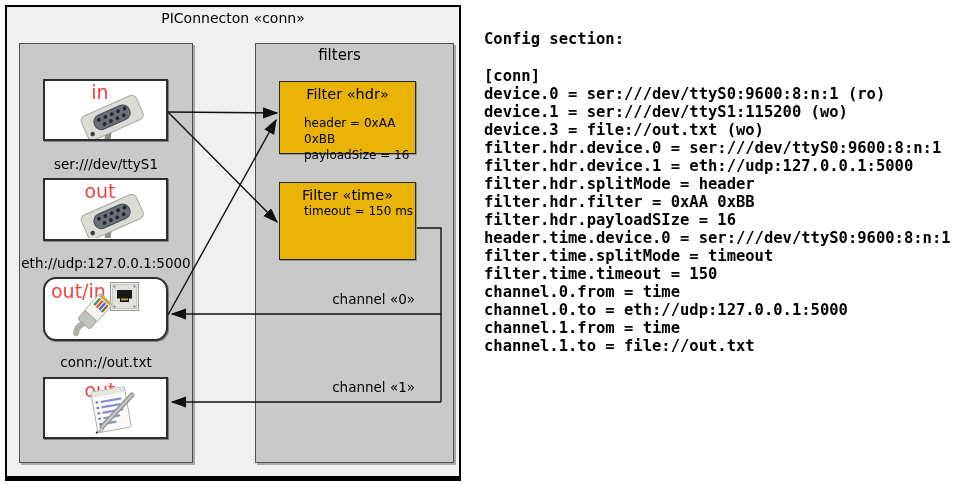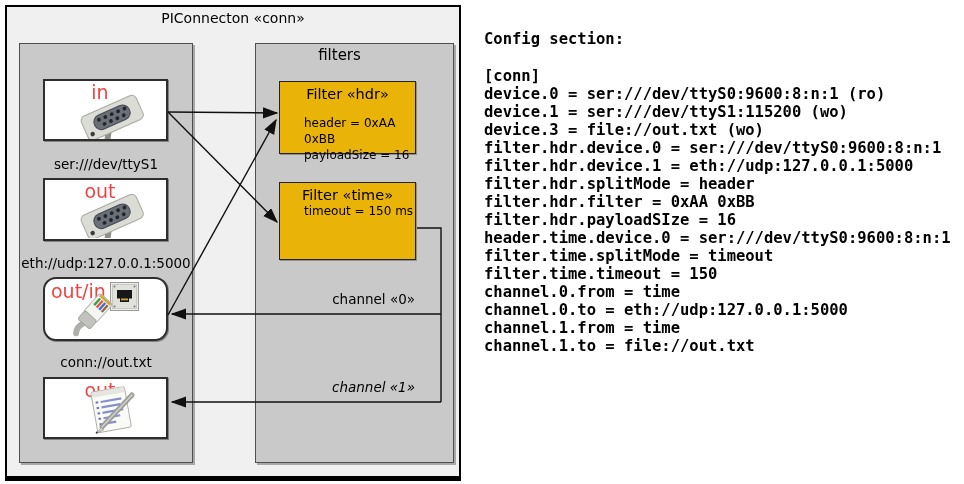--- a/index.html
+++ b/index.html
@@ -48,21 +48,21 @@
     position:absolute;left:279px;width:137px;background:#eab308;border:1.5px solid #222;
     box-sizing:border-box;box-shadow:1px 1px 0 rgba(60,60,60,0.4);
   }
   .filter-hdr{top:81px;height:73px;}
   .filter-time{top:182px;height:78px;}
   .filter-title{margin-top:4px;text-align:center;font-size:14.5px;}
   .filter-props{margin-top:13px;padding-left:24px;font-size:12px;line-height:16px;}
   .filter-time .filter-props{margin-top:0;}
   
   .channel-label{position:absolute;left:255px;width:160px;text-align:right;font-size:13.5px;}
-  .chan0{top:291px;} .chan1{top:379px;font-style:italic;}
+  .chan0{top:291px;} .chan1{top:379px;}
   
   .wires{position:absolute;left:0;top:0;pointer-events:none;}
   
   .config{
     position:absolute;left:484px;top:8px;width:476px;
     font-family:"DejaVu Sans Mono","Liberation Mono",monospace;
     font-size:15.5px;font-weight:bold;color:#000;margin-top:22px;
   }
   .config-heading{line-height:18px;white-space:pre;}
   .config-lines{margin-top:19px;}

